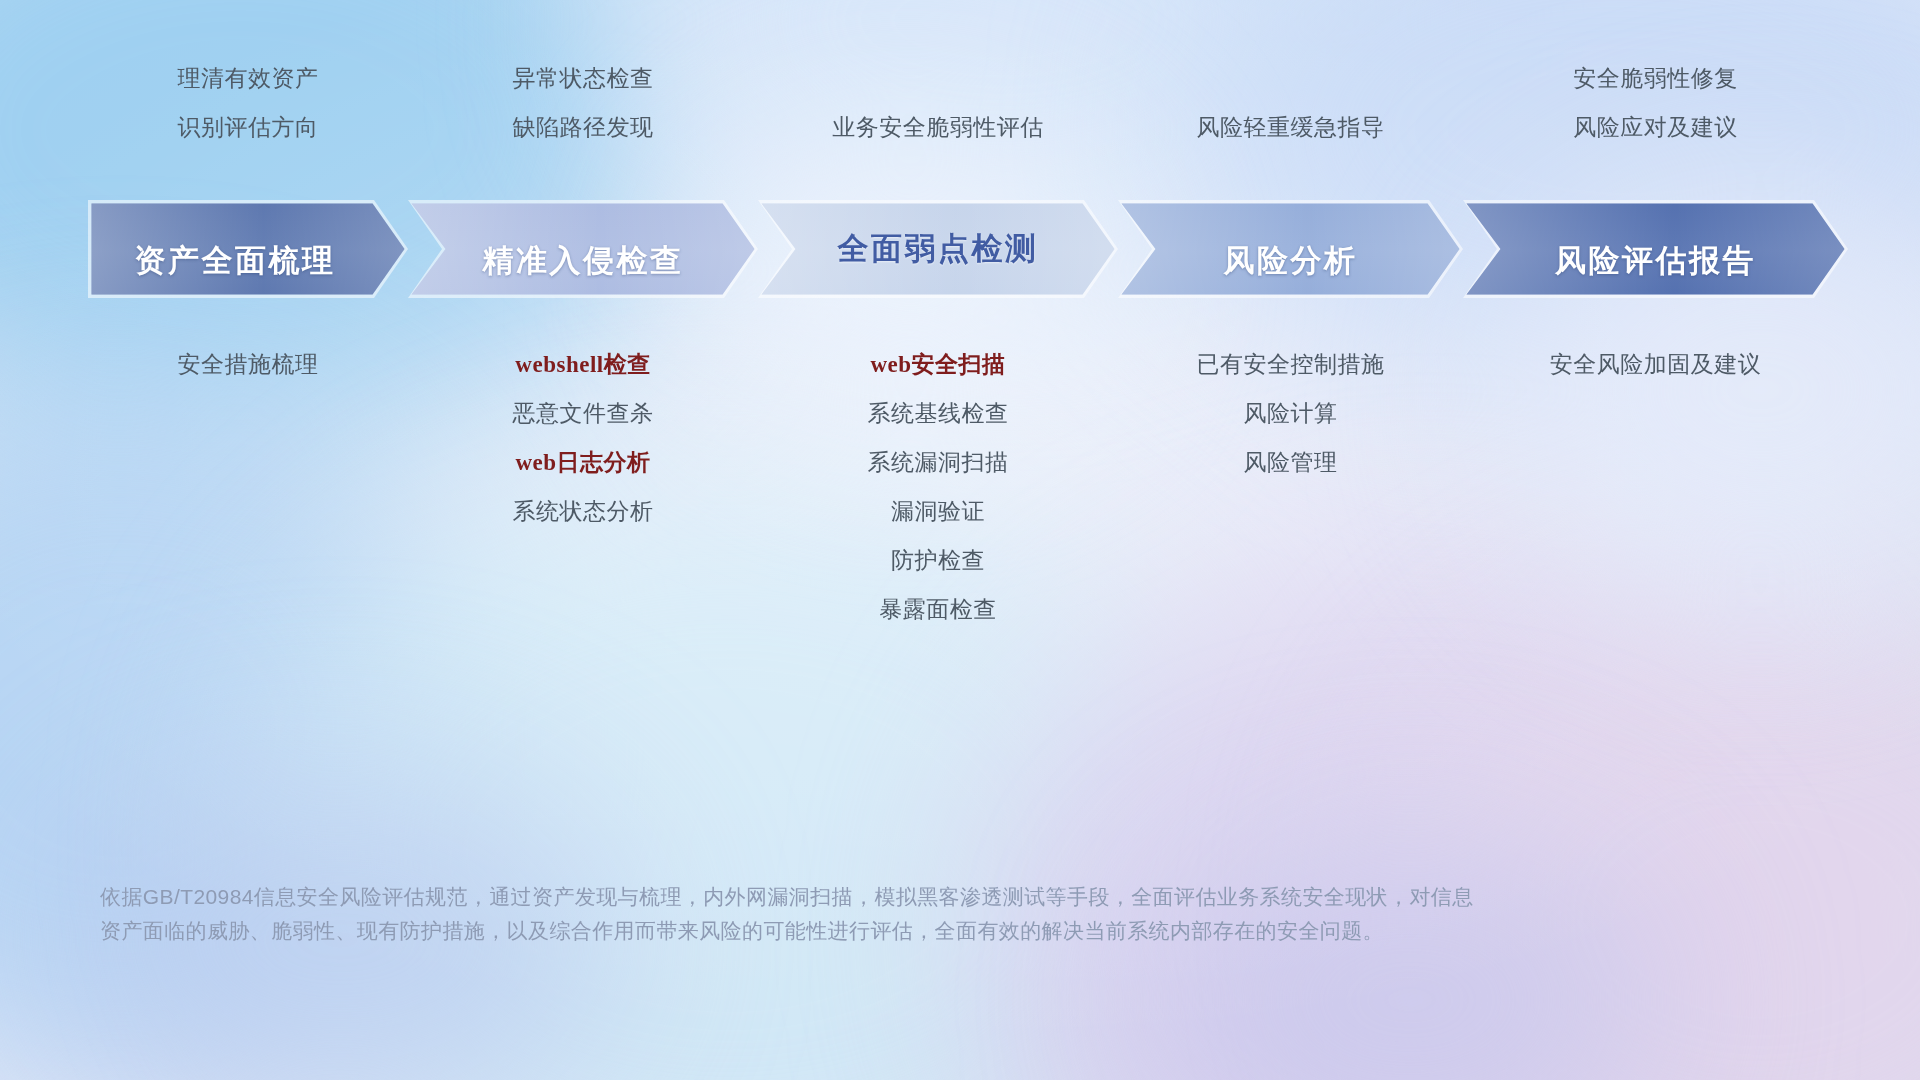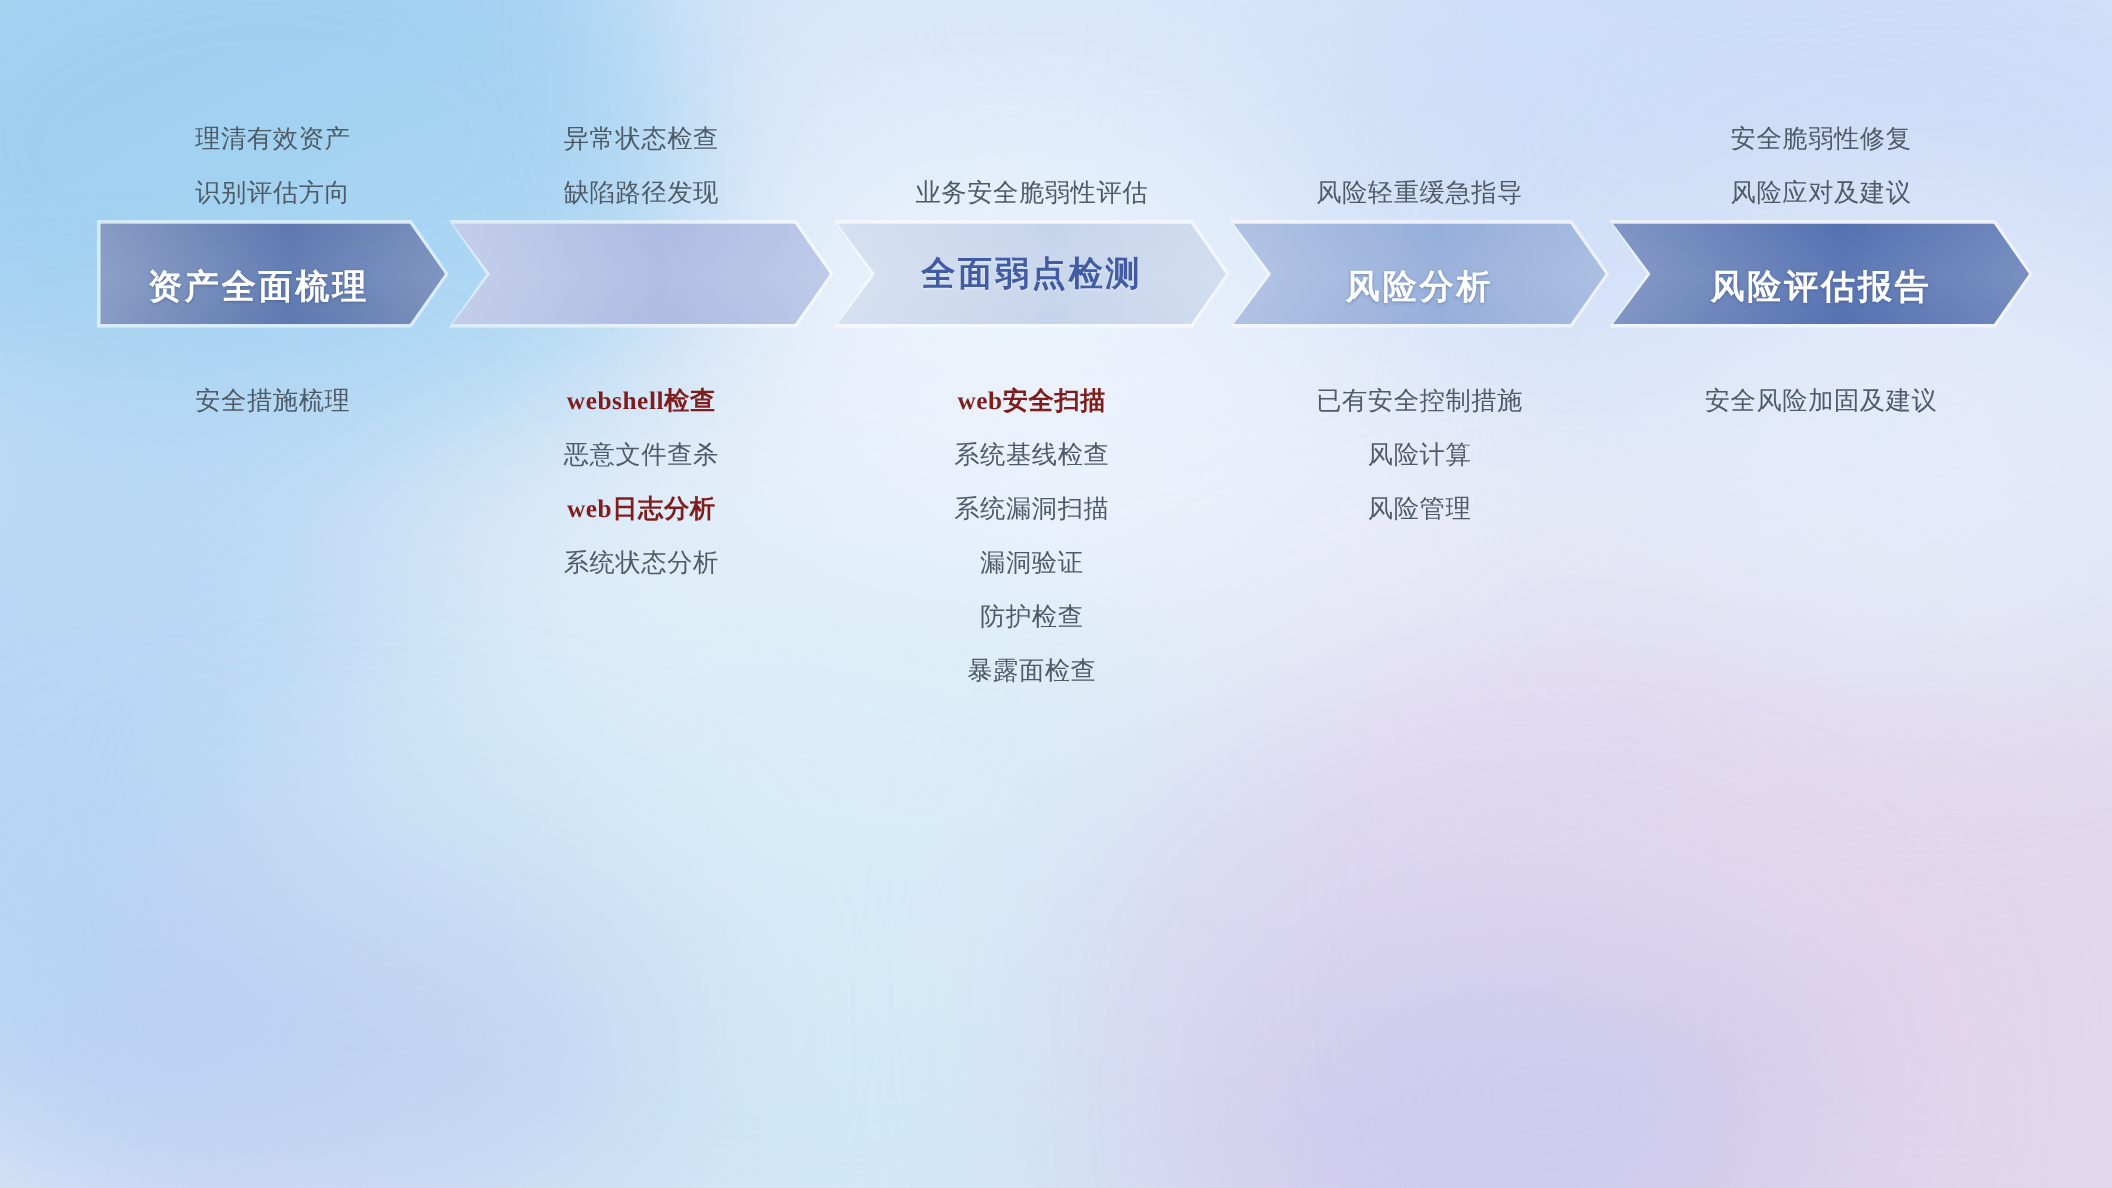--- a/index.html
+++ b/index.html
@@ -30,21 +30,21 @@
          background:radial-gradient(ellipse 85% 75% at 50% 45%,rgba(255,255,255,.28),rgba(255,255,255,0) 70%); }
 
   
   #stage { position:absolute; inset:0; z-index:2; }
 
   
   .flow { position:absolute; left:88px; top:200px; width:1760px; display:flex; }
   .col { position:relative; }
 
   .toplist { position:absolute; bottom:100%; left:0; width:100%;
-             text-align:center; }
+             padding-bottom:48px; text-align:center; }
   .botlist { position:absolute; top:100%; left:0; width:100%;
              padding-top:42px; text-align:center; }
   .item { font-size:23px; line-height:49px; color:#4e5a66; white-space:nowrap; letter-spacing:.5px; }
   .item.em { font-weight:bold; color:#7f1d1d;font-family:Liberation Serif, serif; }
 
   
   .band { position:relative; height:98px; display:flex; }
   .seg { position:relative; height:98px; display:flex; align-items:center; justify-content:center; }
   .seg .shape { position:absolute; inset:0; }
   .seg .lbl { position:relative; z-index:3; font-size:31px; font-weight:bold;
@@ -125,20 +125,21 @@
                 <linearGradient id="h1" x1="0" y1="0" x2="1" y2="0">
                   <stop offset="0%" stop-color="#ffffff" stop-opacity=".30"></stop>
                   <stop offset="55%" stop-color="#ffffff" stop-opacity=".06"></stop>
                   <stop offset="100%" stop-color="#ffffff" stop-opacity=".22"></stop>
                 </linearGradient>
               </defs>
               <path d="M0,0 H316 L350,49 L316,98 H0 L34,49 Z" fill="rgba(255,255,255,.55)"></path>
               <path d="M3.5,3.5 H314.6 L346.5,49 L314.6,94.5 H3.5 L37.5,49 Z" fill="url(#g1)"></path>
               <path d="M3.5,3.5 H314.6 L346.5,49 L314.6,94.5 H3.5 L37.5,49 Z" fill="url(#h1)"></path>
             </svg>
+            <span class="lbl w">精准入侵检查</span>
           </div>
         </div>
         <div class="botlist">
           <div class="item em">webshell检查</div>
           <div class="item">恶意文件查杀</div>
           <div class="item em">web日志分析</div>
           <div class="item">系统状态分析</div>
         </div>
       </div>
       <div class="col" style="width: 360px;">
@@ -234,13 +235,17 @@
             </svg>
             <span class="lbl w">风险评估报告</span>
           </div>
         </div>
         <div class="botlist">
           <div class="item">安全风险加固及建议</div>
         </div>
       </div>
     </div>
 
+  <div class="footer">
+    <div>依据GB/T20984信息安全风险评估规范，通过资产发现与梳理，内外网漏洞扫描，模拟黑客渗透测试等手段，全面评估业务系统安全现状，对信息</div>
+    <div>资产面临的威胁、脆弱性、现有防护措施，以及综合作用而带来风险的可能性进行评估，全面有效的解决当前系统内部存在的安全问题。</div>
+  </div>
 </div>
 
 </body></html>

